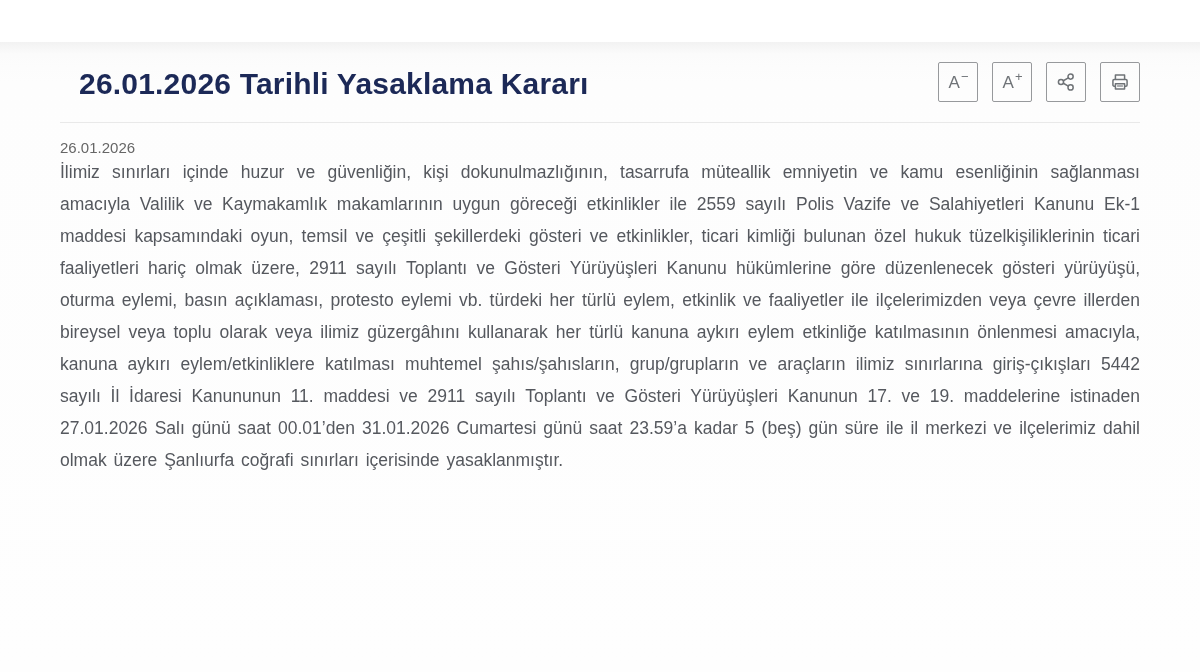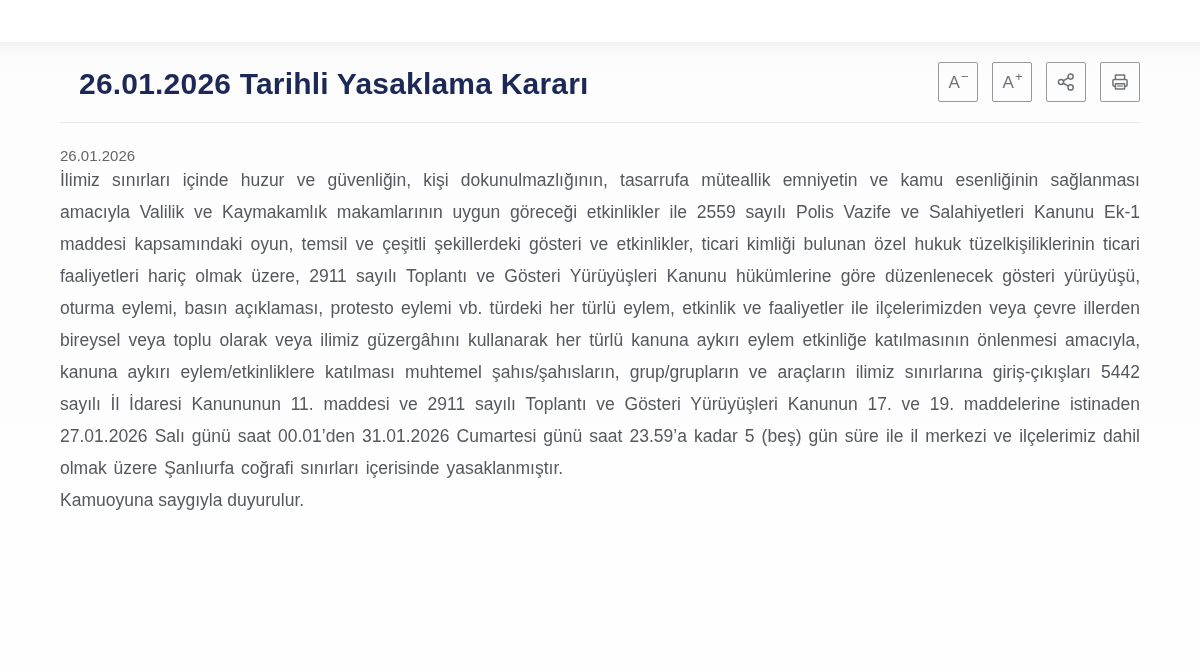--- a/index.html
+++ b/index.html
@@ -57,21 +57,21 @@
     top: -4px;
     left: 1px;
   }
   .tool-btn svg { display: block; }
   .divider {
     border: none;
     border-top: 1px solid #e9e9e9;
     margin-top: 20px;
   }
   .article-date {
-    margin-top: 24px;
+    margin-top: 16px;
     color: #666666;
     font-size: 15px;
   }
   .article-body {
     color: #55585e;
     font-size: 17.5px;
     line-height: 32px;
     text-align: justify;
     word-spacing: 2px;
   }
@@ -131,15 +131,14 @@
 
     </div>
   </div>
 
   <hr class="divider">
 
   <div class="article-date">26.01.2026</div>
 
   <p class="article-body">İlimiz sınırları içinde huzur ve güvenliğin, kişi dokunulmazlığının, tasarrufa müteallik emniyetin ve kamu esenliğinin sağlanması amacıyla Valilik ve Kaymakamlık makamlarının uygun göreceği etkinlikler ile 2559 sayılı Polis Vazife ve Salahiyetleri Kanunu Ek-1 maddesi kapsamındaki oyun, temsil ve çeşitli şekillerdeki gösteri ve etkinlikler, ticari kimliği bulunan özel hukuk tüzelkişiliklerinin ticari faaliyetleri hariç olmak üzere, 2911 sayılı Toplantı ve Gösteri Yürüyüşleri Kanunu hükümlerine göre düzenlenecek gösteri yürüyüşü, oturma eylemi, basın açıklaması, protesto eylemi vb. türdeki her türlü eylem, etkinlik ve faaliyetler ile ilçelerimizden veya çevre illerden bireysel veya toplu olarak veya ilimiz güzergâhını kullanarak her türlü kanuna aykırı eylem etkinliğe katılmasının önlenmesi amacıyla, kanuna aykırı eylem/etkinliklere katılması muhtemel şahıs/şahısların, grup/grupların ve araçların ilimiz sınırlarına giriş-çıkışları 5442 sayılı İl İdaresi Kanununun 11. maddesi ve 2911 sayılı Toplantı ve Gösteri Yürüyüşleri Kanunun 17. ve 19. maddelerine istinaden 27.01.2026 Salı günü saat 00.01’den 31.01.2026 Cumartesi günü saat 23.59’a kadar 5 (beş) gün süre ile il merkezi ve ilçelerimiz dahil olmak üzere Şanlıurfa coğrafi sınırları içerisinde yasaklanmıştır.</p>
 
-  <p class="article-closing">Kamuoyuna saygıyla duyurulur.</p>
 
 </div>
 
 </body></html>

